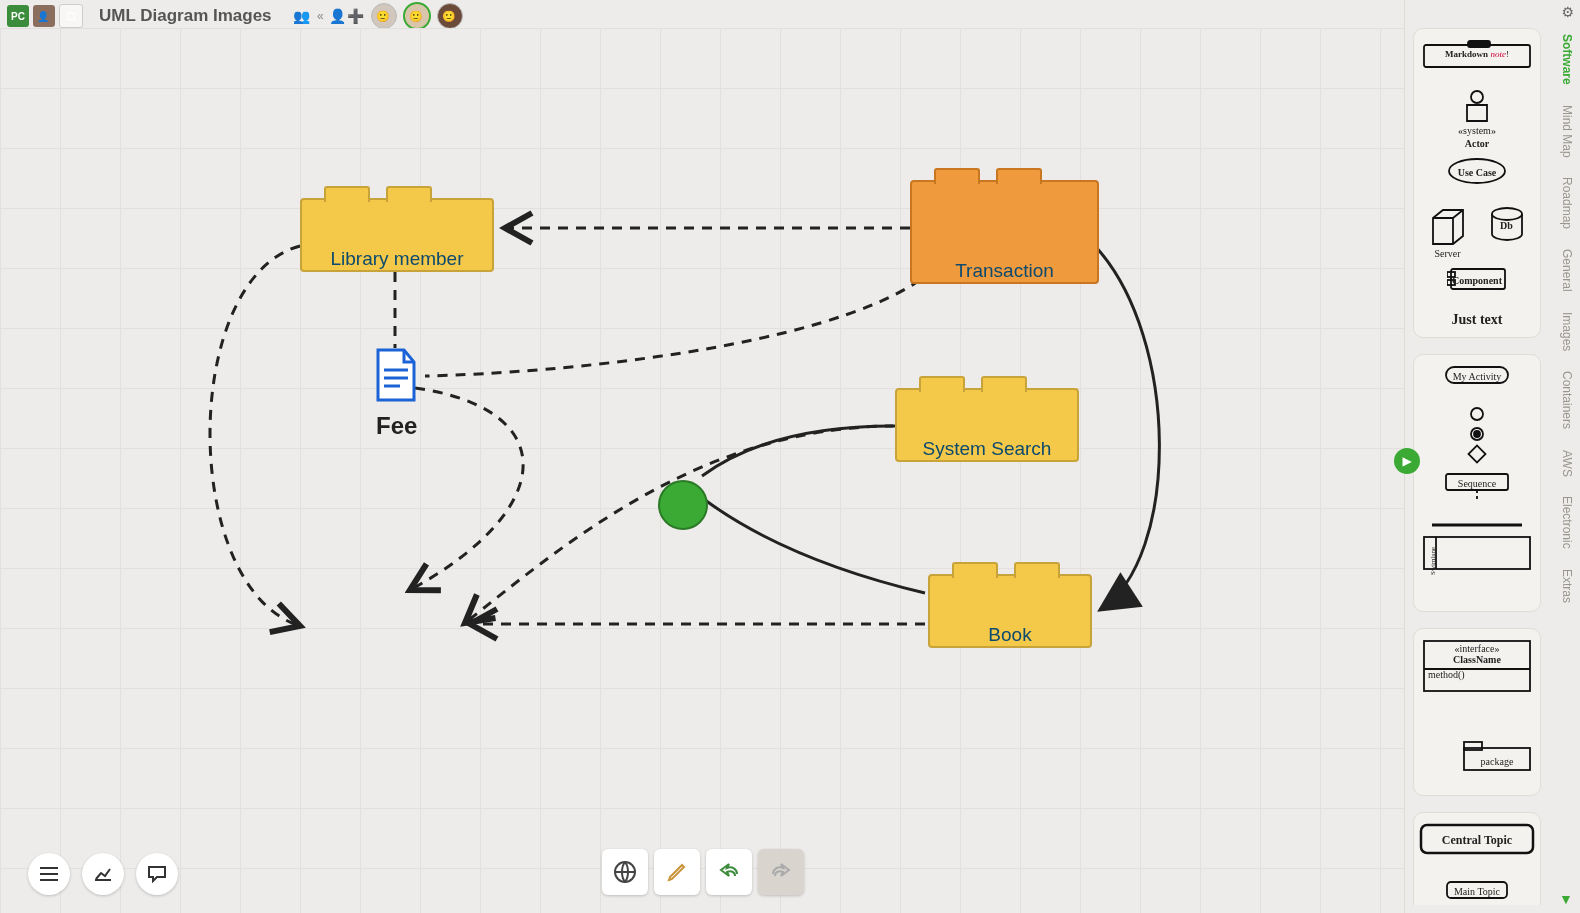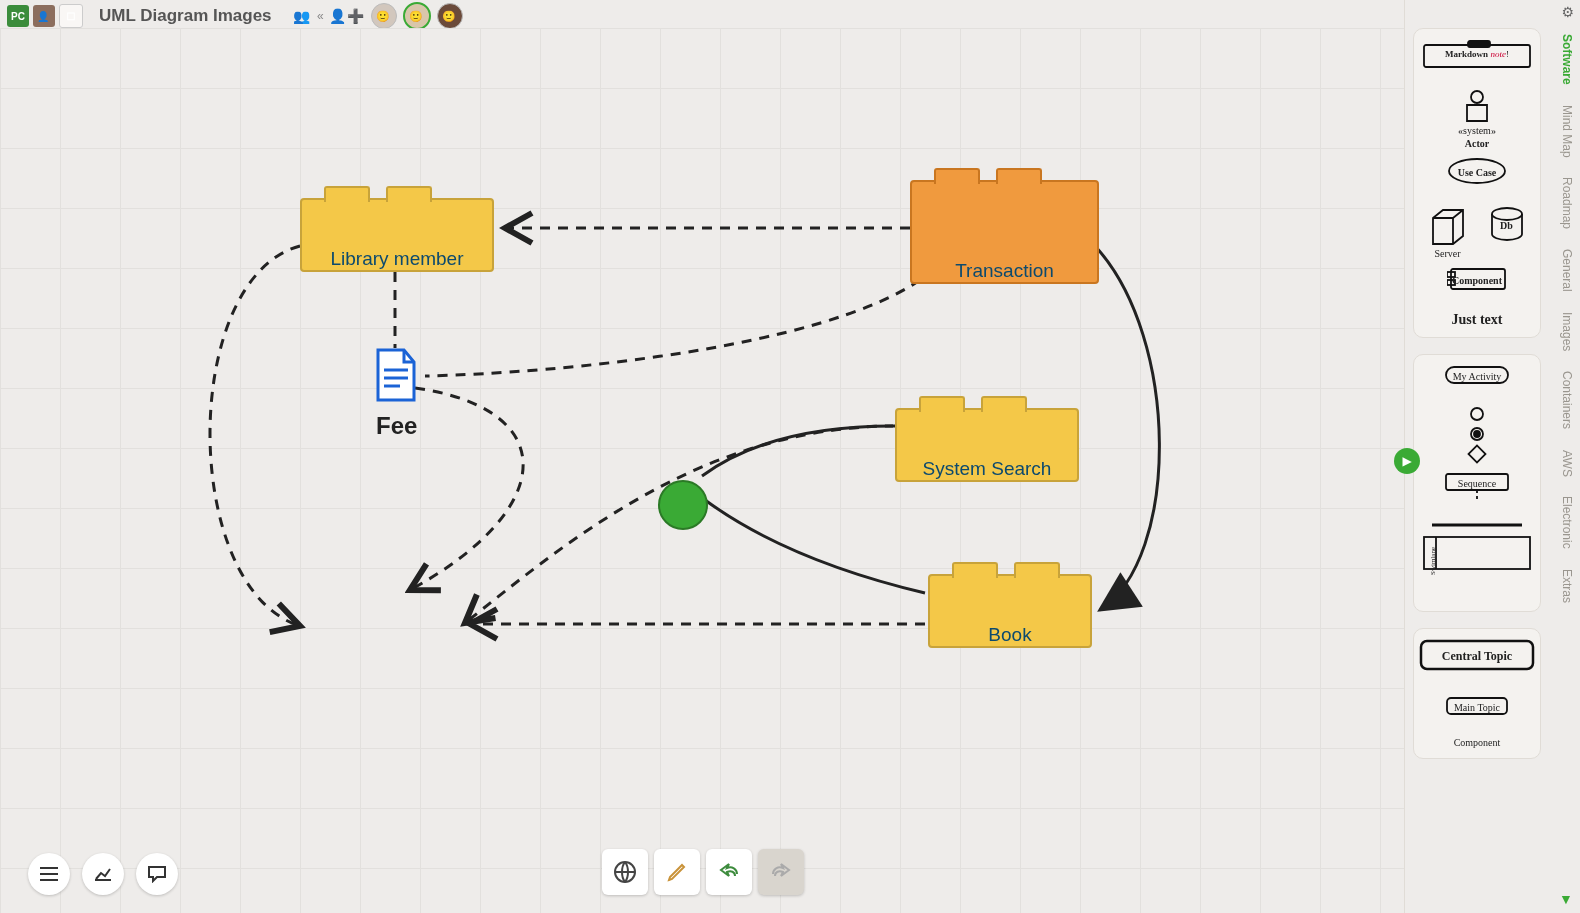--- a/index.html
+++ b/index.html
@@ -153,21 +153,21 @@
 
   <svg width="46" height="56" style="position:absolute;left:372px;top:320px">
     <path d="M6 2 H32 L42 14 V52 H6 Z" fill="#fff" stroke="#1b63d6" stroke-width="3"></path>
     <path d="M32 2 V14 H42" fill="none" stroke="#1b63d6" stroke-width="3"></path>
     <line x1="12" y1="22" x2="36" y2="22" stroke="#1b63d6" stroke-width="3"></line>
     <line x1="12" y1="30" x2="36" y2="30" stroke="#1b63d6" stroke-width="3"></line>
     <line x1="12" y1="38" x2="28" y2="38" stroke="#1b63d6" stroke-width="3"></line>
   </svg>
   <div class="filelabel" style="left:376px;top:384px">Fee</div>
 
-  <div class="node big" style="left:895px;top:380px;width:180px;height:70px">
+  <div class="node big" style="left:895px;top:360px;width:180px;height:70px">
     <span class="tab1"></span>
       <span class="tab2"></span>
     <span>System Search</span>
   </div>
 
 
   <div class="node big" style="left:928px;top:546px;width:160px;height:70px">
     <span class="tab1"></span>
       <span class="tab2"></span>
     <span>Book</span>
@@ -303,20 +303,40 @@
       </div>
       <div class="shape" style="width:110px">
         <svg width="110" height="36">
             <rect x="2" y="2" width="106" height="32"></rect>
             <line x1="14" y1="2" x2="14" y2="34"></line>
           </svg>
         <span class="lbl" style="position:relative;top:-26px;left:-44px;writing-mode:vertical-rl;transform:rotate(180deg);font-size:7px">Swimlane</span>
       </div>
     </div>
 
+    <div class="panel">
+      <div class="shape" style="width:110px;align-items:flex-start">
+        <svg width="110" height="54">
+            <rect x="2" y="2" width="106" height="50"></rect>
+            <line x1="2" y1="30" x2="108" y2="30"></line>
+          </svg>
+        <div style="position:relative;top:-52px;width:100%;text-align:center">
+          <div class="lbl">«interface»</div>
+          <div class="lbl" style="font-weight:bold">ClassName</div>
+          <div class="lbl" style="text-align:left;padding-left:6px;margin-top:4px">method()</div>
+        </div>
+      </div>
+      <div class="shape" style="width:70px;margin-left:auto">
+        <svg width="70" height="32">
+            <rect x="2" y="8" width="66" height="22"></rect>
+            <rect x="2" y="2" width="18" height="8"></rect>
+          </svg>
+        <span class="lbl" style="position:relative;top:-18px">package</span>
+      </div>
+    </div>
 
     <div class="panel">
       <div class="shape" style="width:116px">
         <svg width="116" height="32">
             <rect x="2" y="2" width="112" height="28" rx="6" stroke-width="2.5"></rect>
           </svg>
         <span class="lbl" style="position:relative;top:-24px;font-size:12px;font-weight:bold">Central Topic</span>
       </div>
       <div class="shape">
         <svg width="64" height="20">

